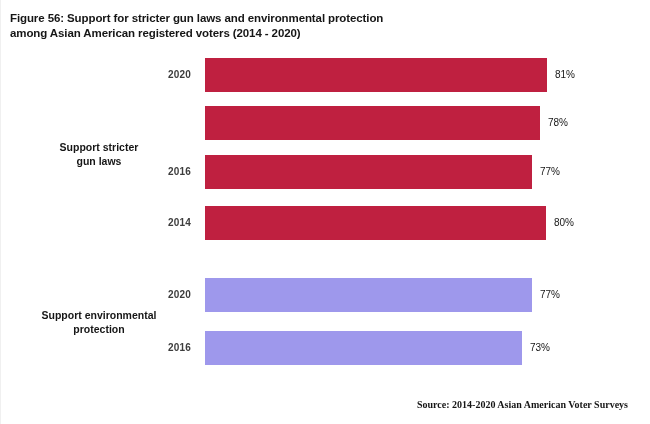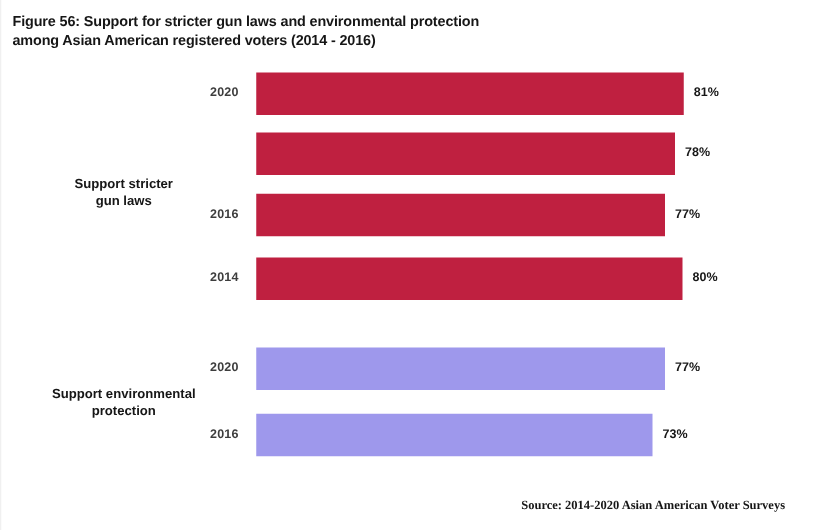--- a/index.html
+++ b/index.html
@@ -67,21 +67,21 @@
     color: #3d3d3d;
     letter-spacing: 0.2px;
   }
 
   
   .value-label {
     position: absolute;
     height: 34px;
     line-height: 34px;
     font-size: 10px;
-    font-weight: bold;
+    font-weight: normal;
     color: #161616;
     white-space: nowrap;
     text-align: center;
   }
 
   
   .group-label {
     position: absolute;
     left: 6px;
     width: 184px;
@@ -104,21 +104,21 @@
     letter-spacing: 0px;
     font-family: Liberation Serif, serif;
   }
 </style>
 </head>
 <body>
 
 <div class="figure">
 
   <div class="title">Figure 56: Support for stricter gun laws and environmental protection
-among Asian American registered voters (2014 - 2016)</div>
+among Asian American registered voters (2014 - 2020)</div>
 
   <div class="plot">
 
     <div class="group-label" style="top:140px;">Support stricter
 gun laws</div>
 
     <div class="year-label" style="top:58px;">2020</div>
     <div class="bar red" style="top:58px; width:342px;"></div>
     <div class="value-label" style="top:58px; left:554px;">81%</div>
 

